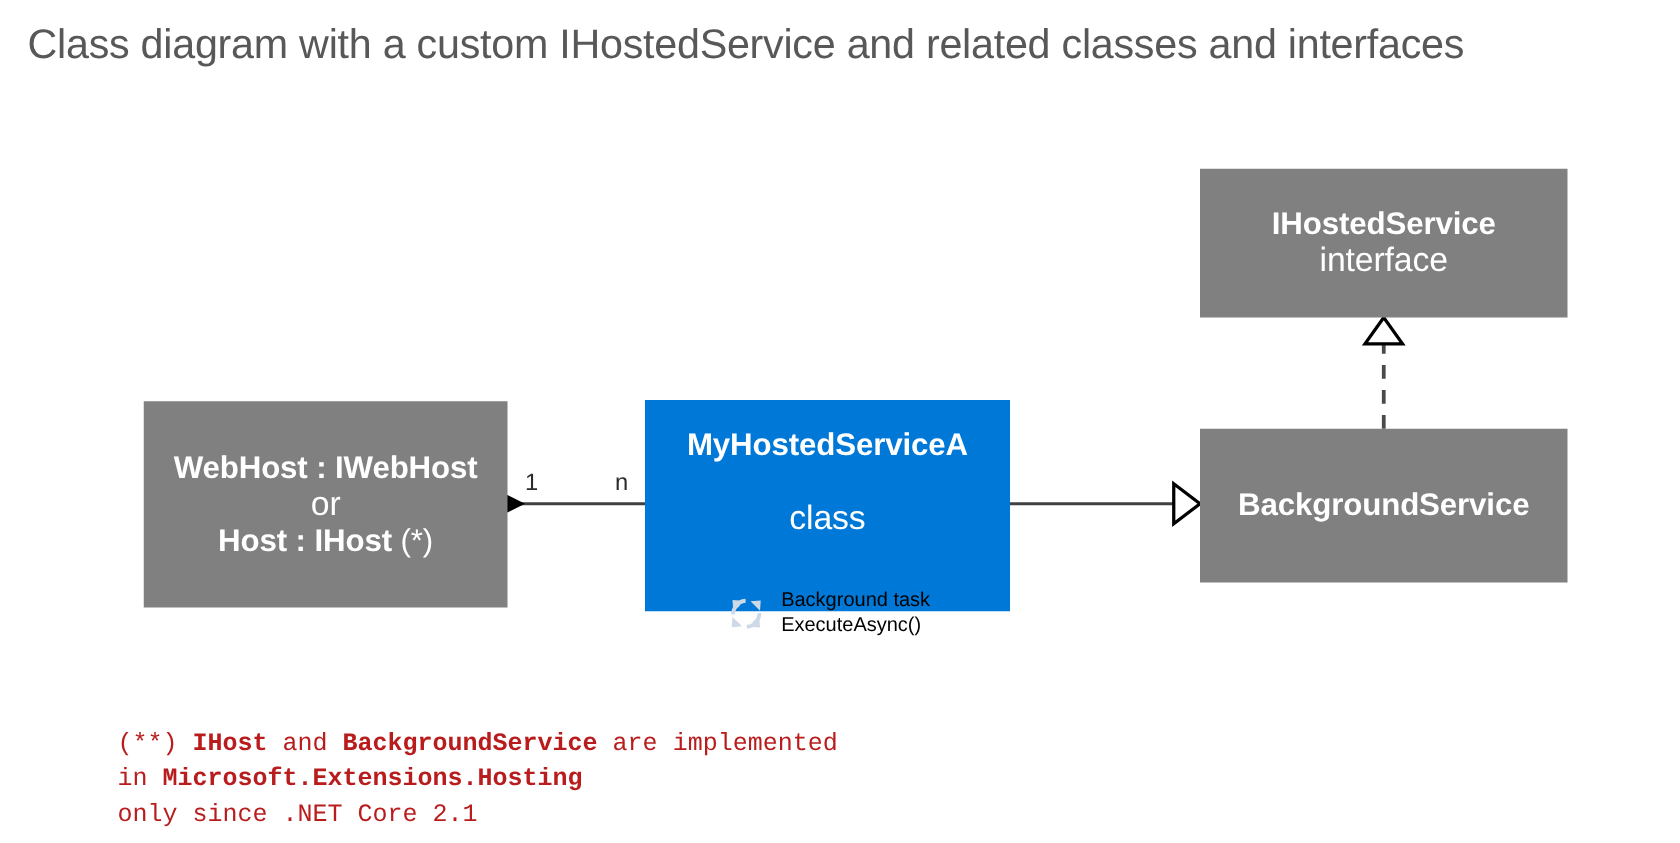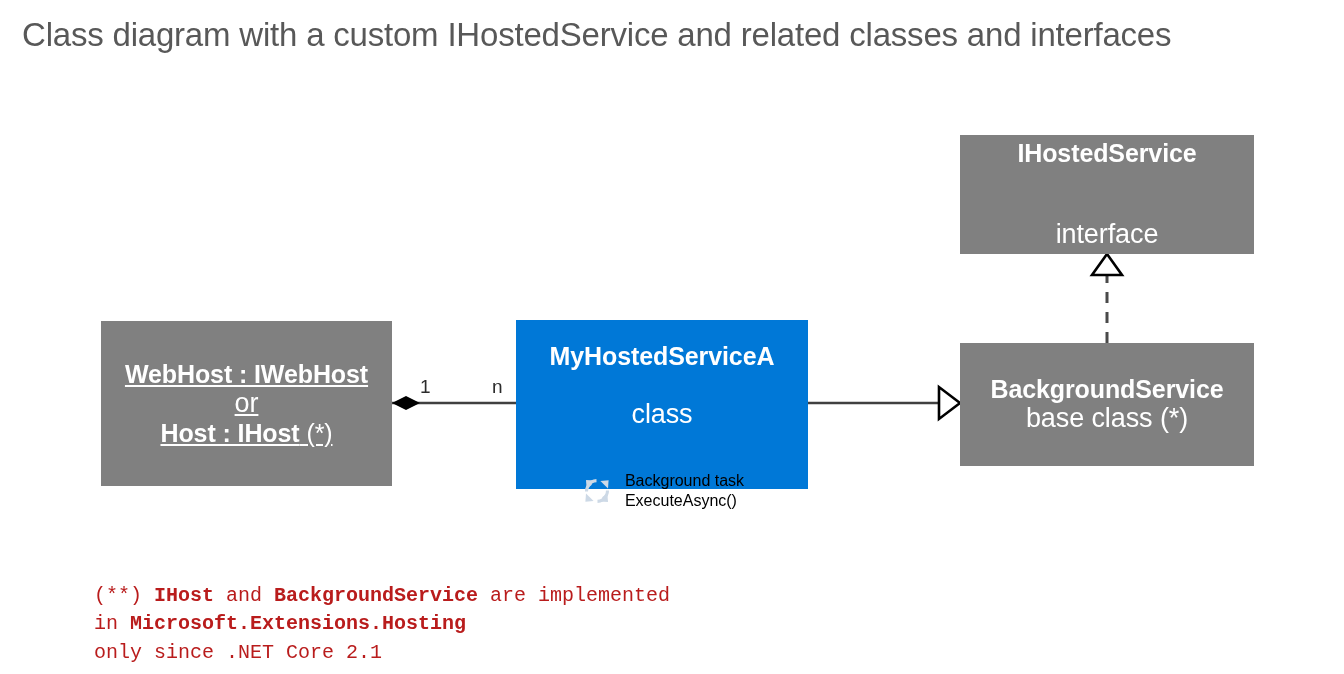--- a/index.html
+++ b/index.html
@@ -58,24 +58,24 @@
     font-size: 27px;
     font-weight: 400;
     line-height: 1.14;
     letter-spacing: -0.1px;
     white-space: nowrap;
   }
   .box-title .weak { font-weight: 400; }
 
   
   #box-ihostedservice {
-    left: 960px;  top: 135px;  width: 294px; height: 119px; justify-content: space-between;
+    left: 960px;  top: 135px;  width: 294px; height: 119px;
   }
   #box-webhost {
-    left: 101px;  top: 321px;  width: 291px; height: 165px; text-decoration: underline;
+    left: 115px;  top: 321px;  width: 291px; height: 165px;
   }
   #box-myhostedservicea {
     left: 516px;  top: 320px;  width: 292px; height: 169px;
     justify-content: flex-start;
     padding-top: 22px;
   }
   #box-backgroundservice {
     left: 960px;  top: 343px;  width: 294px; height: 123px;
   }
 
@@ -194,20 +194,19 @@
       </svg>
       <div class="detail-text">
         <div>Background task</div>
         <div>ExecuteAsync()</div>
       </div>
     </div>
   </div>
 
   <div class="uml-box gray" id="box-backgroundservice">
     <div class="box-title">BackgroundService</div>
-    <div class="box-subtitle">base class (*)</div>
   </div>
 
   <div id="footnote"><span>(**) </span><b>IHost</b><span> and </span><b>BackgroundService</b><span> are implemented</span>
 <span>in </span><b>Microsoft.Extensions.Hosting</b>
 <span>only since .NET Core 2.1</span></div>
 
 </div>
 
 </body></html>

